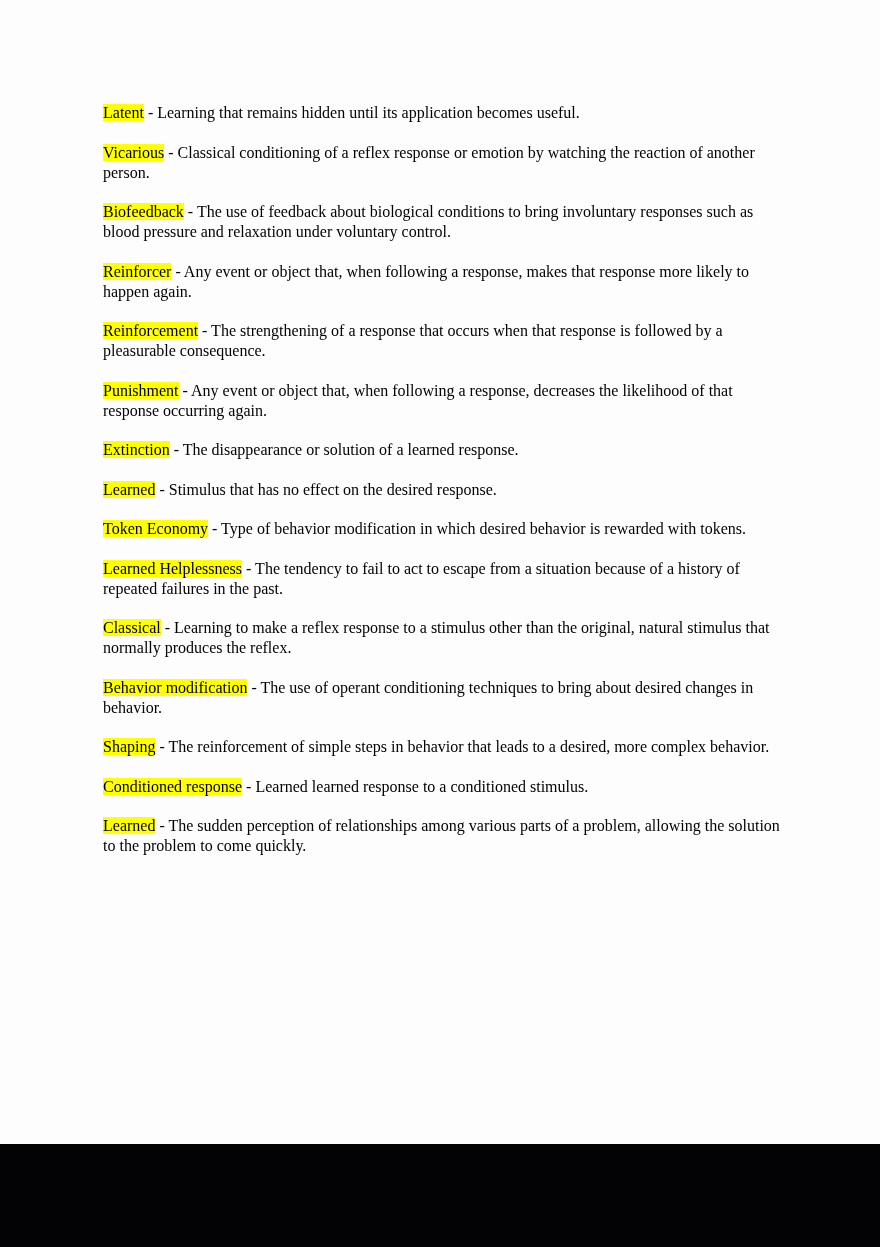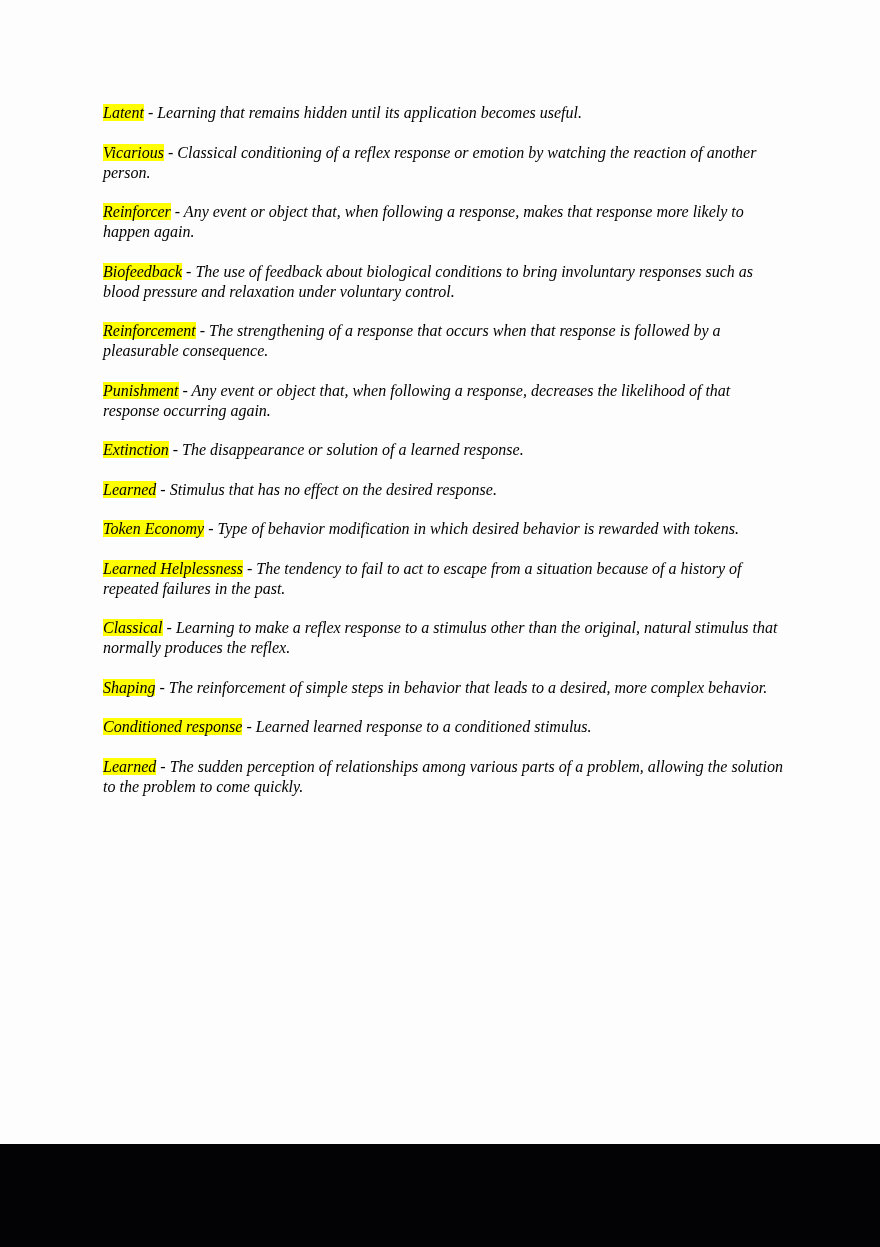--- a/index.html
+++ b/index.html
@@ -22,39 +22,39 @@
     left: 103px;
     top: 103px;
     width: 680px;
     font-family: "Liberation Serif", "DejaVu Serif", serif;
     font-size: 16px;
     line-height: 20px;
     color: #000;
   }
   .entry {
     margin: 0 0 19.5px 0;
-    font-style: italic;
   }
   .term {
     background: #ffff00;
   }
 </style>
 </head>
 <body>
 
 <div class="page">
   <div class="entries">
     <p class="entry"><span class="term">Latent</span><span> - Learning that remains hidden until its application becomes useful.</span></p>
     <p class="entry"><span class="term">Vicarious</span><span> - Classical conditioning of a reflex response or emotion by watching the reaction of another person.</span></p>
+    <p class="entry"><span class="term">Biofeedback</span><span> - The use of feedback about biological conditions to bring involuntary responses such as blood pressure and relaxation under voluntary control.</span></p>
     <p class="entry"><span class="term">Reinforcer</span><span> - Any event or object that, when following a response, makes that response more likely to happen again.</span></p>
-    <p class="entry"><span class="term">Biofeedback</span><span> - The use of feedback about biological conditions to bring involuntary responses such as blood pressure and relaxation under voluntary control.</span></p>
     <p class="entry"><span class="term">Reinforcement</span><span> - The strengthening of a response that occurs when that response is followed by a pleasurable consequence.</span></p>
     <p class="entry"><span class="term">Punishment</span><span> - Any event or object that, when following a response, decreases the likelihood of that response occurring again.</span></p>
     <p class="entry"><span class="term">Extinction</span><span> - The disappearance or solution of a learned response.</span></p>
     <p class="entry"><span class="term">Learned</span><span> - Stimulus that has no effect on the desired response.</span></p>
     <p class="entry"><span class="term">Token Economy</span><span> - Type of behavior modification in which desired behavior is rewarded with tokens.</span></p>
     <p class="entry"><span class="term">Learned Helplessness</span><span> - The tendency to fail to act to escape from a situation because of a history of repeated failures in the past.</span></p>
     <p class="entry"><span class="term">Classical</span><span> - Learning to make a reflex response to a stimulus other than the original, natural stimulus that normally produces the reflex.</span></p>
+    <p class="entry"><span class="term">Behavior modification</span><span> - The use of operant conditioning techniques to bring about desired changes in behavior.</span></p>
     <p class="entry"><span class="term">Shaping</span><span> - The reinforcement of simple steps in behavior that leads to a desired, more complex behavior.</span></p>
     <p class="entry"><span class="term">Conditioned response</span><span> - Learned learned response to a conditioned stimulus.</span></p>
     <p class="entry"><span class="term">Learned</span><span> - The sudden perception of relationships among various parts of a problem, allowing the solution to the problem to come quickly.</span></p>
   </div>
 </div>
 
 </body></html>

